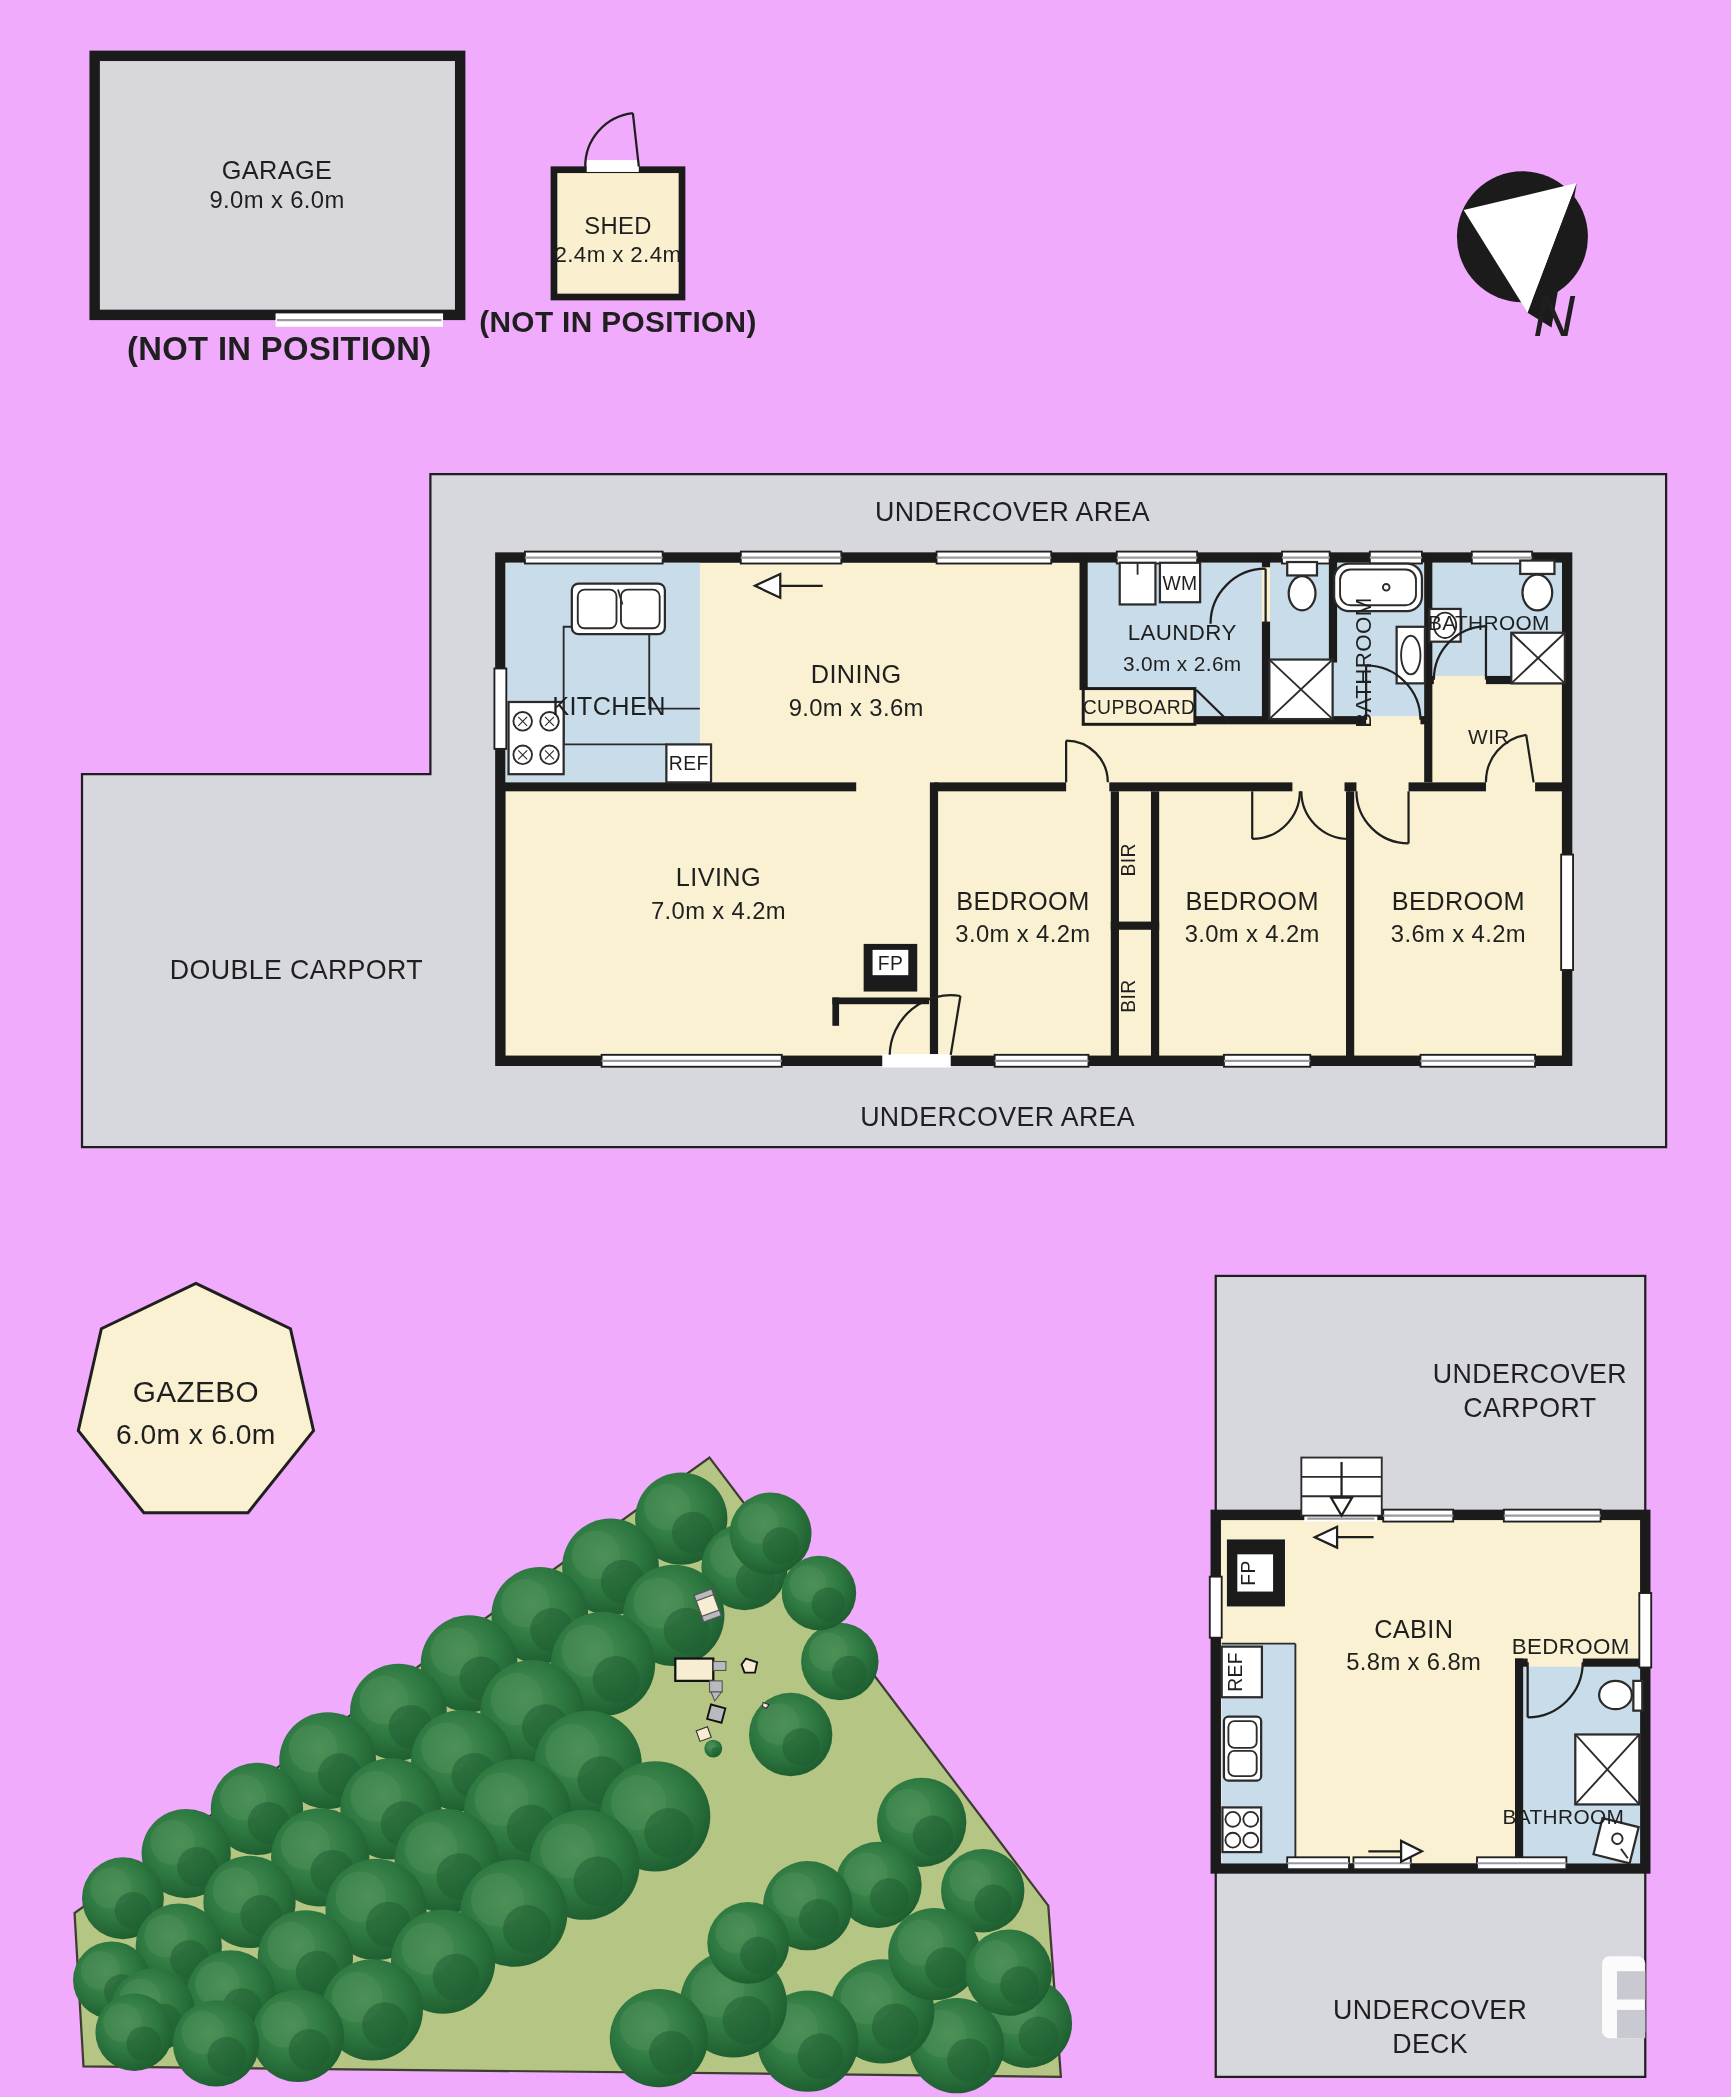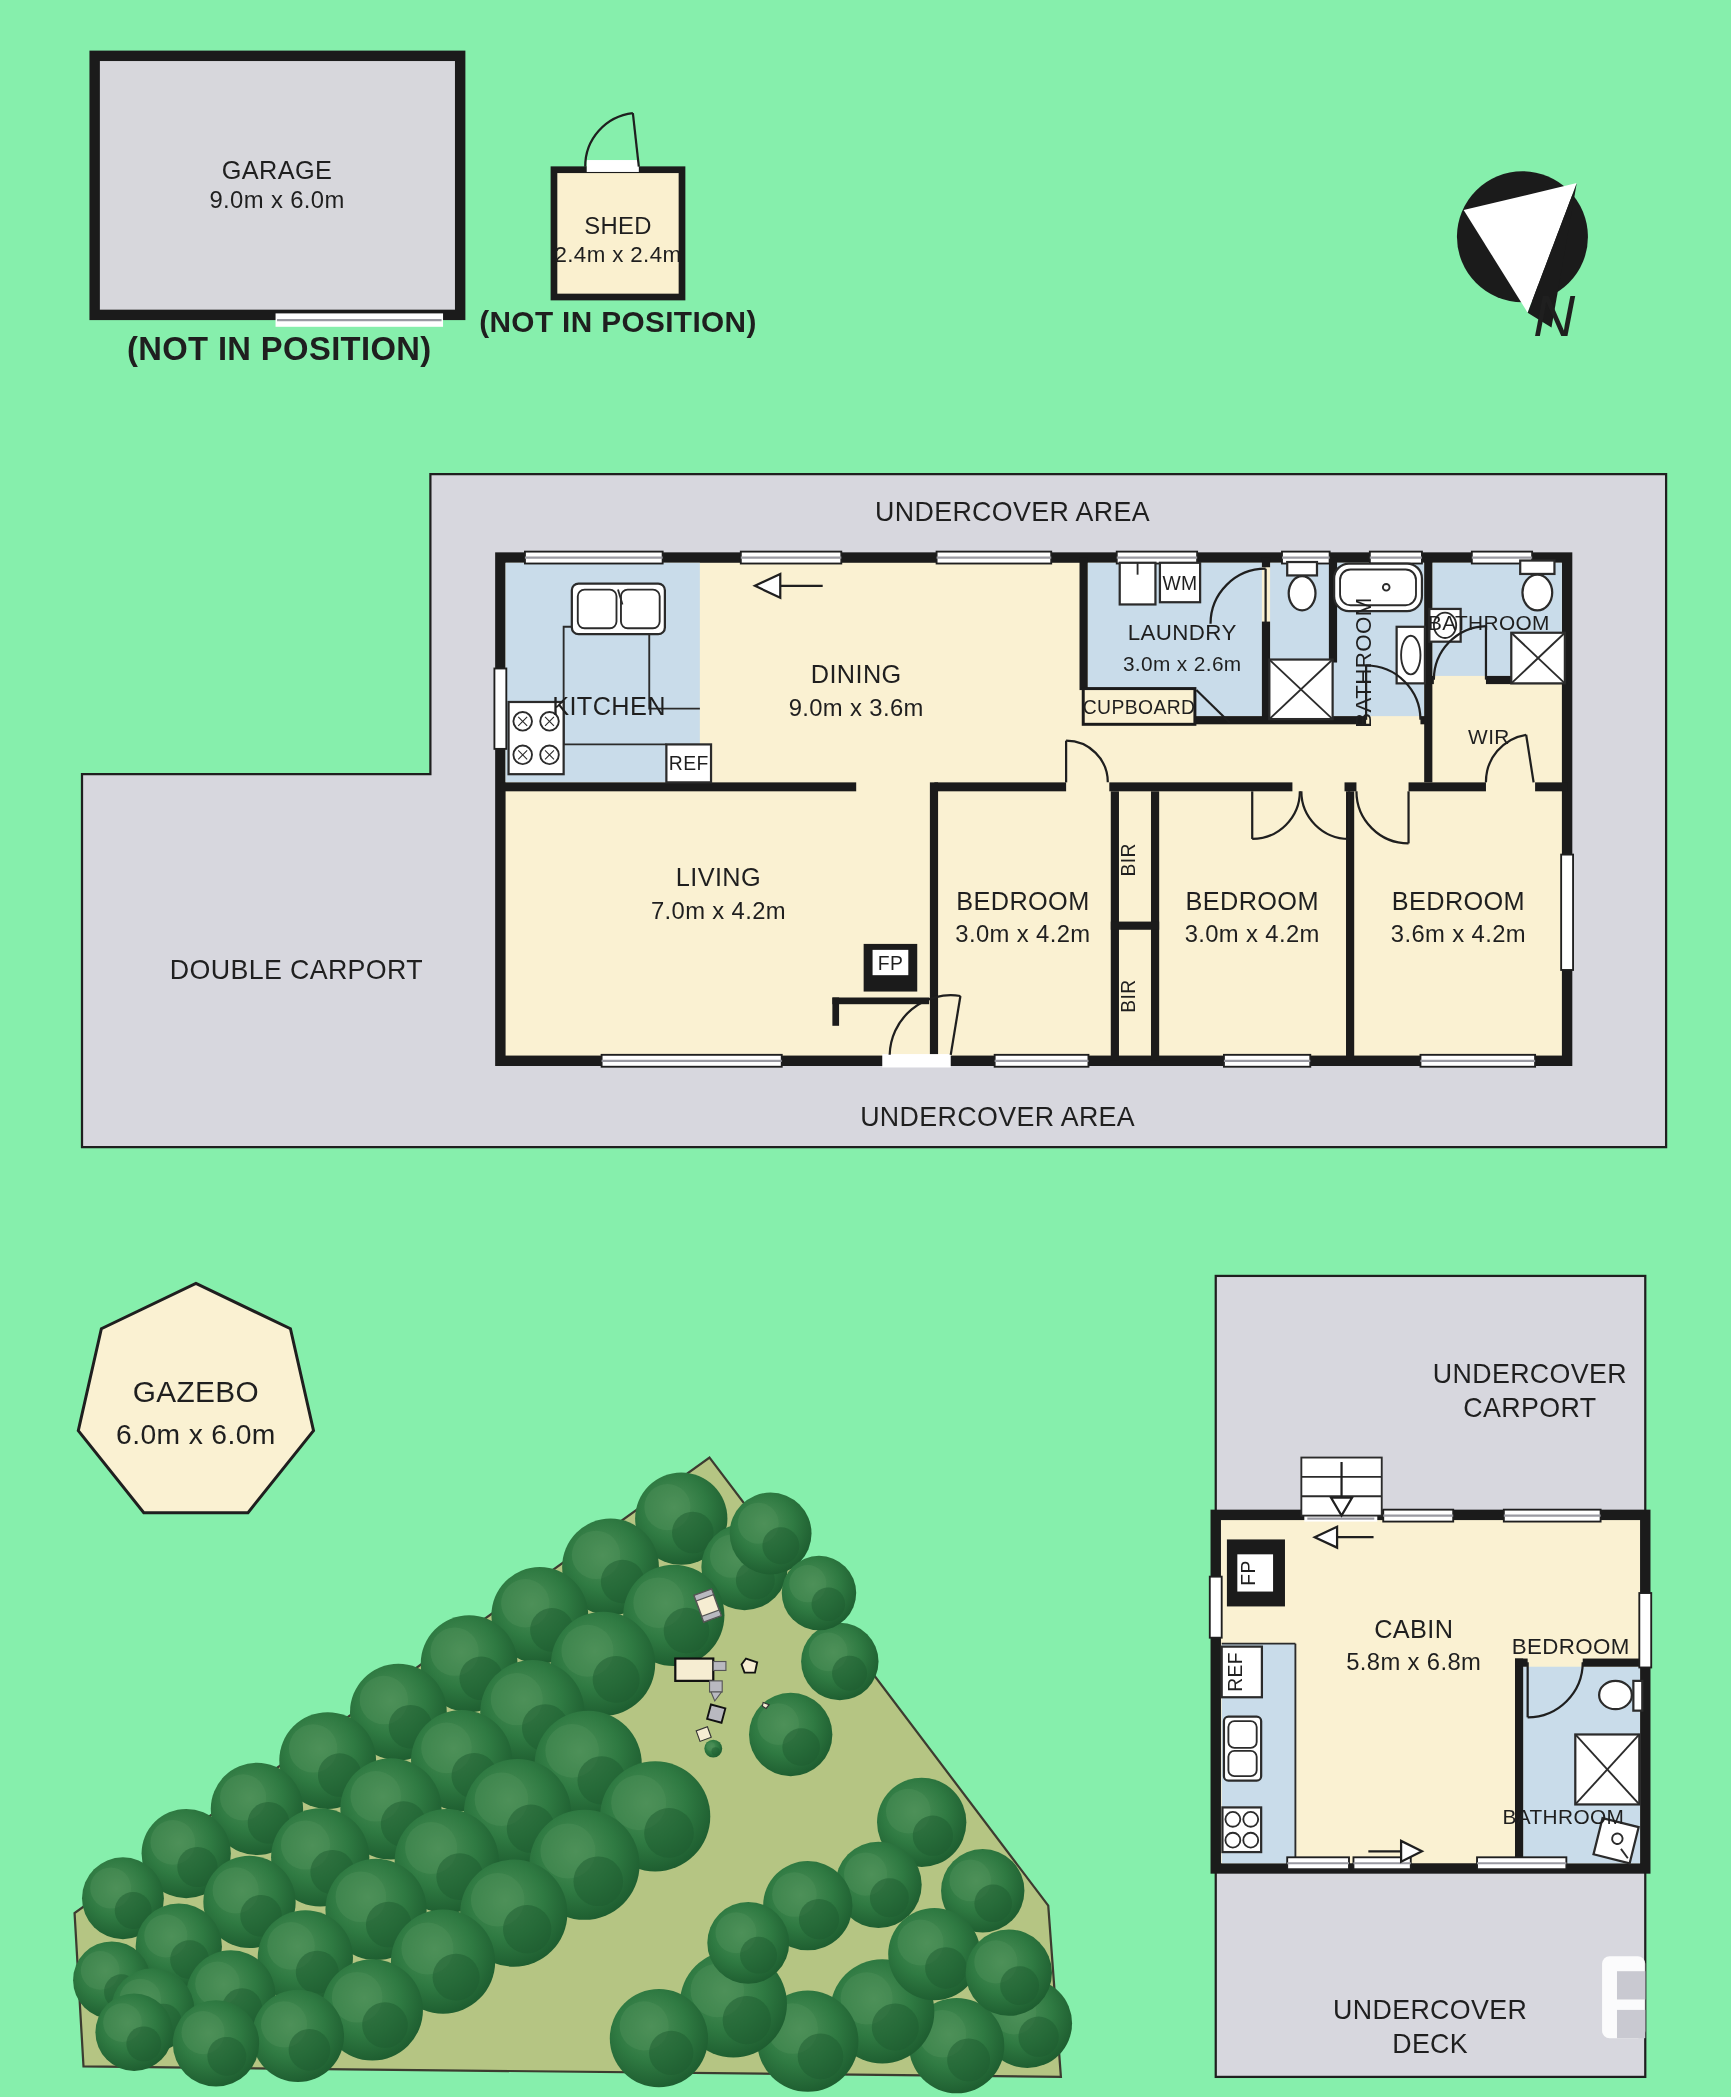--- a/index.html
+++ b/index.html
@@ -1,16 +1,16 @@
 <!DOCTYPE html>
 <html style="font-size:12px"><head>
 <meta charset="utf-8">
 <style>
   html,body{margin:0;padding:0;background:#ffffff;}
-  .page{position:relative;width:1731px;height:2097px;background:#86efac;overflow:hidden;
+  .page{position:relative;width:1731px;height:2097px;background:#f0abfc;overflow:hidden;
         font-family:"Liberation Sans", sans-serif;}
   svg text{font-family:"Liberation Sans", sans-serif;fill:#1f1f1f;letter-spacing:.5px;}
   .room-name{font-size:34px;}
   .room-dims{font-size:32px;}
   .area-label{font-size:36px;}
   .small-label{font-size:26px;}
   .note-label{font-size:44px;font-weight:600;}
   .note-label-sm{font-size:40px;font-weight:600;}
   .wall{fill:#1b1b1b;}
   .fixture{fill:#ffffff;stroke:#2b2b2b;stroke-width:3;}

